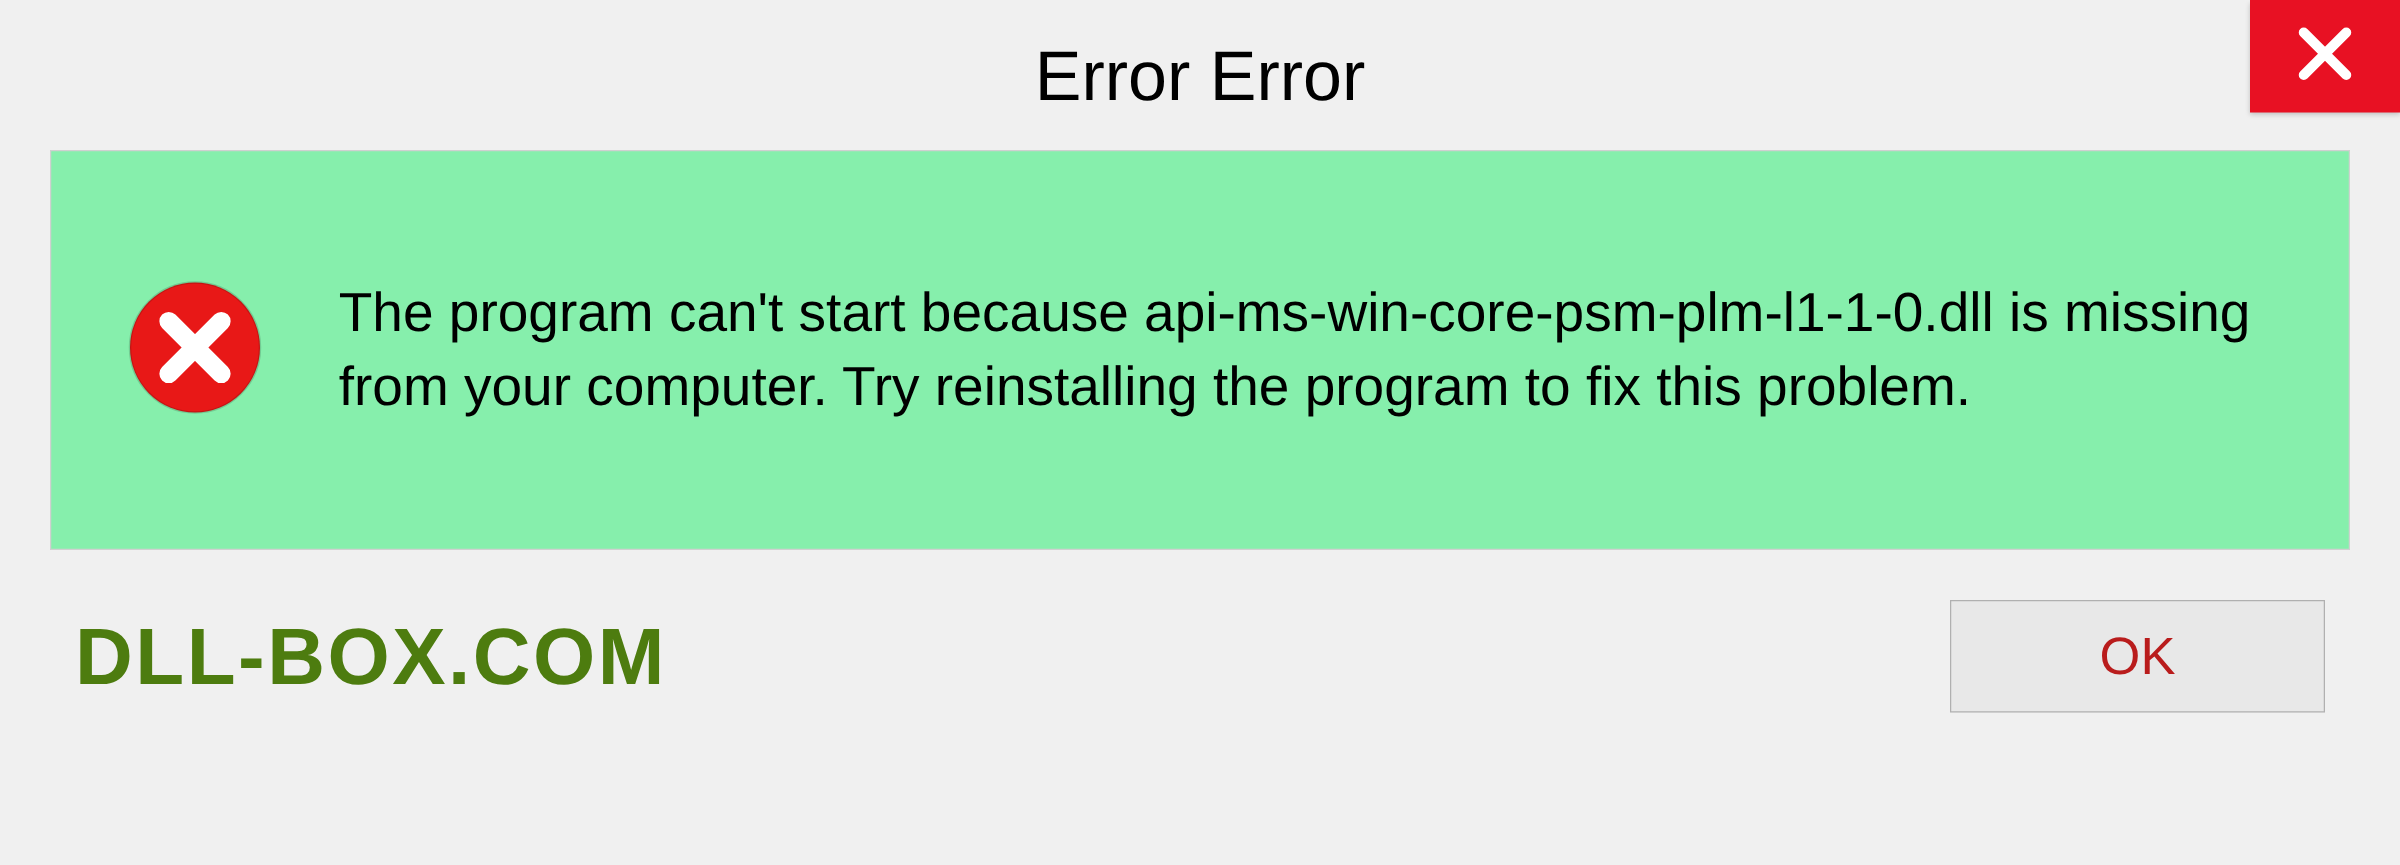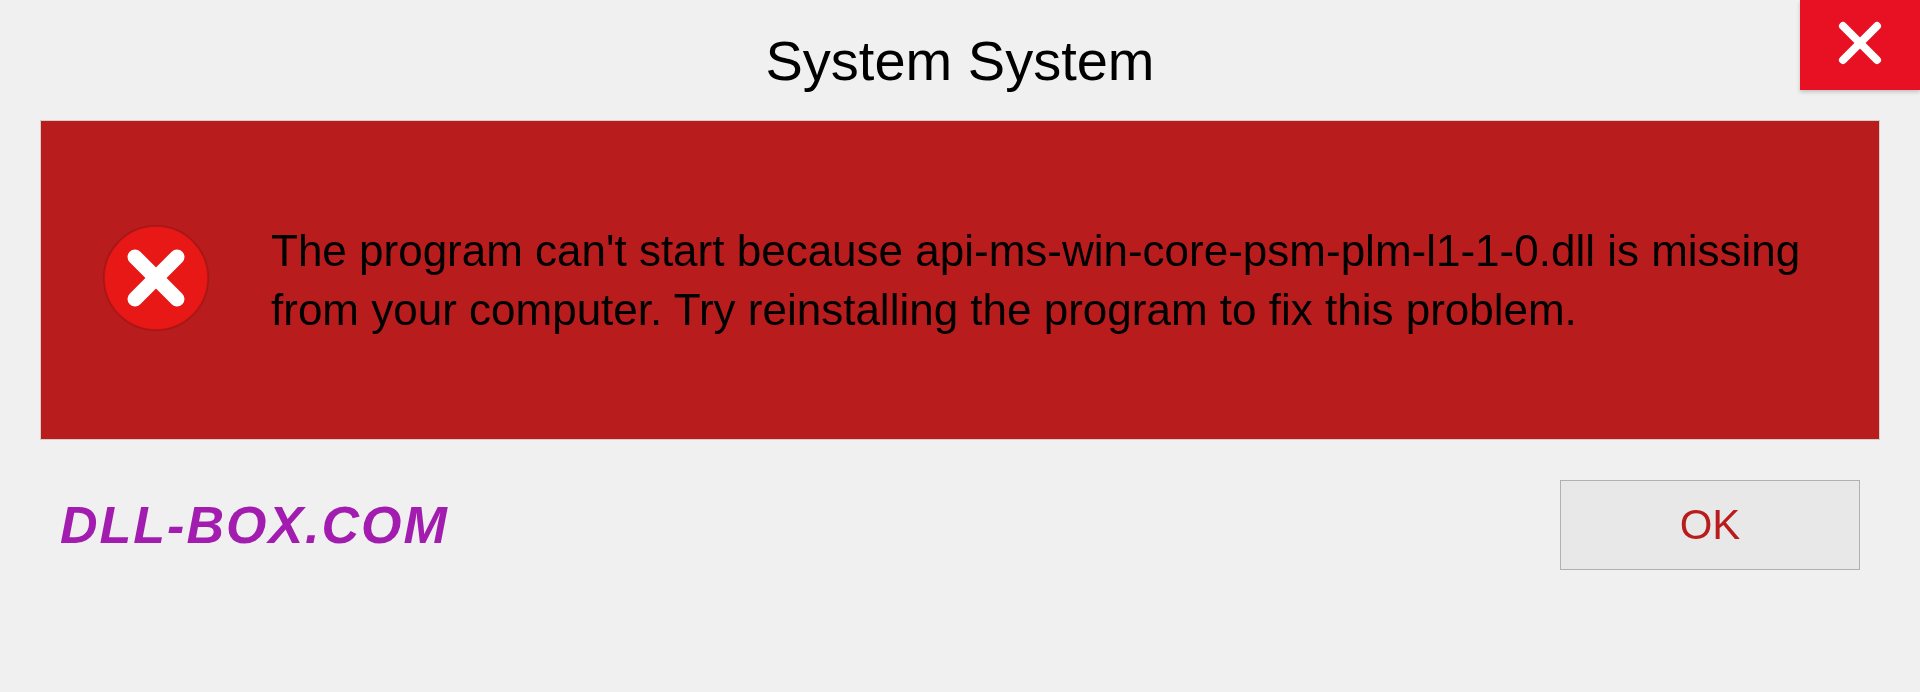--- a/index.html
+++ b/index.html
@@ -46,21 +46,21 @@
       justify-content: center;
       cursor: pointer;
       box-shadow: 0 2px 4px rgba(0,0,0,0.2);
     }
     .close-button svg {
       width: 50px;
       height: 50px;
     }
     .content-area {
       margin: 0 40px;
-      background: #b91c1c;
+      background: #86efac;
       border: 1px solid #d0d0d0;
       padding: 60px 60px 60px 60px;
       display: flex;
       align-items: center;
       gap: 60px;
       min-height: 320px;
       justify-content: space-between;
     }
     .error-icon-wrapper {
       flex-shrink: 0;
@@ -76,47 +76,46 @@
       font-weight: 400;
     }
     .footer-area {
       margin: 0 40px;
       padding: 40px 20px 40px 20px;
       display: flex;
       align-items: center;
       justify-content: space-between;
     }
     .watermark {
-      font-size: 52px;
+      font-size: 64px;
       font-weight: 900;
-      color: #a21caf;
+      color: #4d7c0f;
       letter-spacing: 2px;
       font-family: Arial, sans-serif;
-      font-style: italic;
     }
     .ok-button {
       width: 300px;
       height: 90px;
       background: #e8e8e8;
       border: 1px solid #b0b0b0;
       font-size: 42px;
       color: #b91c1c;
       cursor: pointer;
       font-family: 'Segoe UI', Tahoma, sans-serif;
       display: flex;
       align-items: center;
       justify-content: center;
     }
   </style>
 </head>
 <body>
 
 <div class="dialog-window">
   <div class="title-bar">
-    <div class="title-text">System System</div>
+    <div class="title-text">Error Error</div>
     <div class="close-button">
       <span>
         <svg viewBox="0 0 50 50">
           <line x1="8" y1="8" x2="42" y2="42" stroke="#ffffff" stroke-width="8" stroke-linecap="round"></line>
           <line x1="42" y1="8" x2="8" y2="42" stroke="#ffffff" stroke-width="8" stroke-linecap="round"></line>
         </svg>
       </span>
     </div>
   </div>
 

